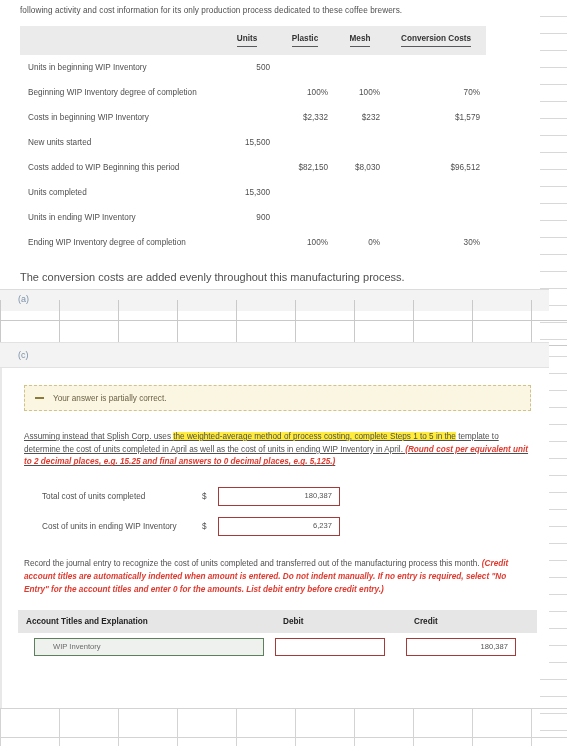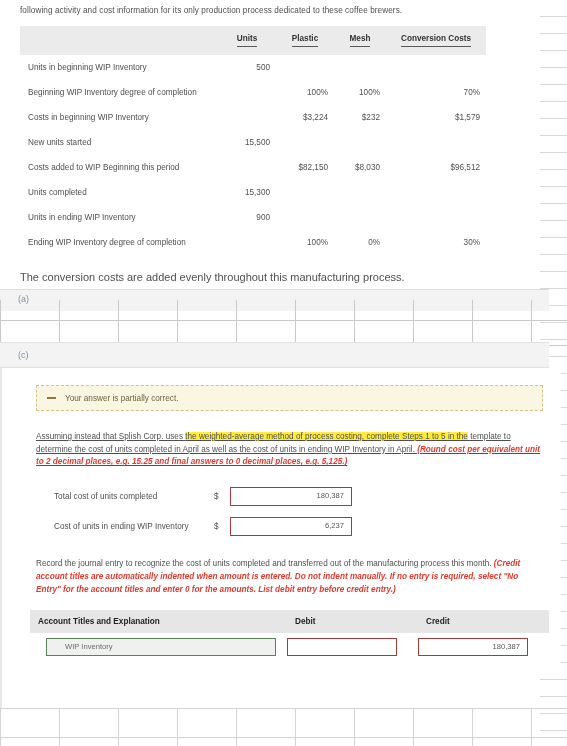--- a/index.html
+++ b/index.html
@@ -138,21 +138,21 @@
     z-index: 4;
   }
   .panel-c-header .sec {
     font-size: 9px;
     color: #7c93a8;
     padding: 7px 0 0 18px;
   }
 
   .panel-c-body {
     position: absolute;
-    left: 12px; top: 368px;
+    left: 0; top: 368px;
     width: 549px;
     z-index: 4;
     background: #ffffff;
     padding-bottom: 2px;
   }
 
   
   .alert {
     margin: 17px 18px 0 24px;
     border: 1px dashed #d2c28a;
@@ -326,21 +326,21 @@
           <tr>
             <td class="lbl">Beginning WIP Inventory degree of completion</td>
             <td class="num"></td>
             <td class="num">100%</td>
             <td class="num">100%</td>
             <td class="num">70%</td>
           </tr>
           <tr>
             <td class="lbl">Costs in beginning WIP Inventory</td>
             <td class="num"></td>
-            <td class="num">$3,224</td>
+            <td class="num">$2,332</td>
             <td class="num">$232</td>
             <td class="num">$1,579</td>
           </tr>
           <tr>
             <td class="lbl">New units started</td>
             <td class="num">15,500</td>
             <td class="num"></td>
             <td class="num"></td>
             <td class="num"></td>
           </tr>

